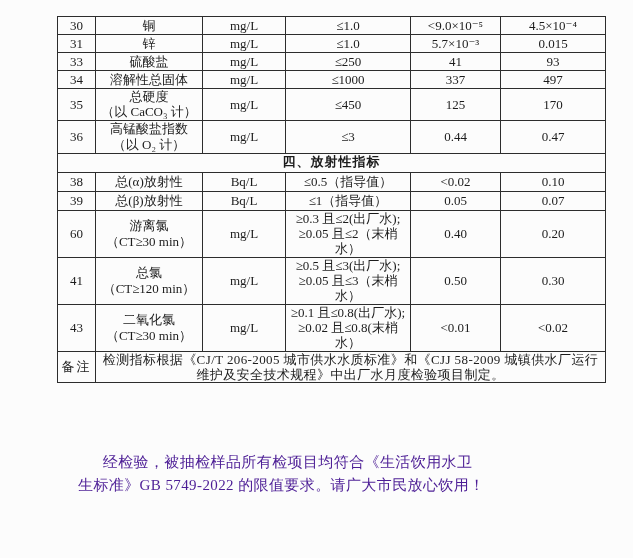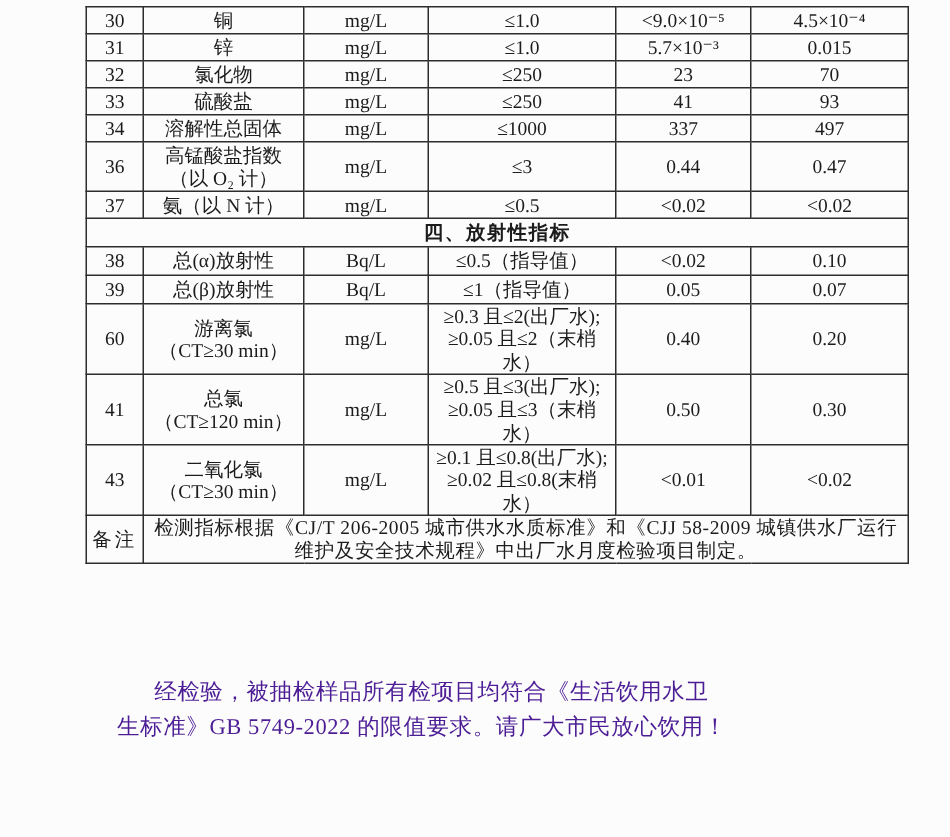--- a/index.html
+++ b/index.html
@@ -5,21 +5,21 @@
   html,body { margin:0; padding:0; }
   body {
     width:633px; height:558px;
     background:#fcfcfc;
     font-family:"Liberation Serif","DejaVu Serif",serif;
     color:#1c1c1c;
     position:relative;
     overflow:hidden;
   }
   table.report {
-    position:absolute; left:57px; top:4px;
+    position:absolute; left:57px; top:16px;
     border-collapse:collapse;
     table-layout:fixed;
   }
   table.report td {
     border:1px solid #2d2d2d;
     text-align:center;
     vertical-align:middle;
     font-size:13px;
     line-height:1.18;
     padding:0 2px;
@@ -32,20 +32,21 @@
   tr.h33 td { height:32px; }
   tr.h19 td { height:18px; }
   tr.h36 td { height:35px; }
   tr.h29 td { height:28px; }
   td.sec {
     text-align:left;
     font-weight:bold;
     padding-left:4px;
     font-size:13.5px;
     letter-spacing:1px;
+    font-family:Liberation Mono, monospace;
   }
   td.remark-label { font-size:13px; letter-spacing:2px; }
   td.remark-text {
     font-size:11.5px;
     text-align:left;
     padding:2px 6px;
     line-height:1.4;
     letter-spacing:0.4px;
   }
   .conclusion {
@@ -83,59 +84,52 @@
     </tr>
     <tr class="h18">
       <td>31</td>
       <td>锌</td>
       <td>mg/L</td>
       <td>≤1.0</td>
       <td>5.7×10⁻³</td>
       <td>0.015</td>
     </tr>
     <tr class="h18">
-      <td>32</td>
-      <td>氯化物</td>
-      <td>mg/L</td>
-      <td>≤250</td>
-      <td>23</td>
-      <td>70</td>
-    </tr>
-    <tr class="h18">
       <td>33</td>
       <td>硫酸盐</td>
       <td>mg/L</td>
       <td>≤250</td>
       <td>41</td>
       <td>93</td>
     </tr>
     <tr class="h18">
       <td>34</td>
       <td>溶解性总固体</td>
       <td>mg/L</td>
       <td>≤1000</td>
       <td>337</td>
       <td>497</td>
     </tr>
+    <tr class="h31">
+      <td>35</td>
+      <td class="ml">总硬度
+（以 CaCO₃ 计）</td>
+      <td>mg/L</td>
+      <td>≤450</td>
+      <td>125</td>
+      <td>170</td>
+    </tr>
     <tr class="h33">
       <td>36</td>
       <td class="ml">高锰酸盐指数
 （以 O₂ 计）</td>
       <td>mg/L</td>
       <td>≤3</td>
       <td>0.44</td>
       <td>0.47</td>
-    </tr>
-    <tr class="h18">
-      <td>37</td>
-      <td>氨（以 N 计）</td>
-      <td>mg/L</td>
-      <td>≤0.5</td>
-      <td>&lt;0.02</td>
-      <td>&lt;0.02</td>
     </tr>
     <tr class="h19">
       <td class="sec" colspan="6">四、放射性指标</td>
     </tr>
     <tr class="h19">
       <td>38</td>
       <td>总(α)放射性</td>
       <td>Bq/L</td>
       <td>≤0.5（指导值）</td>
       <td>&lt;0.02</td>

